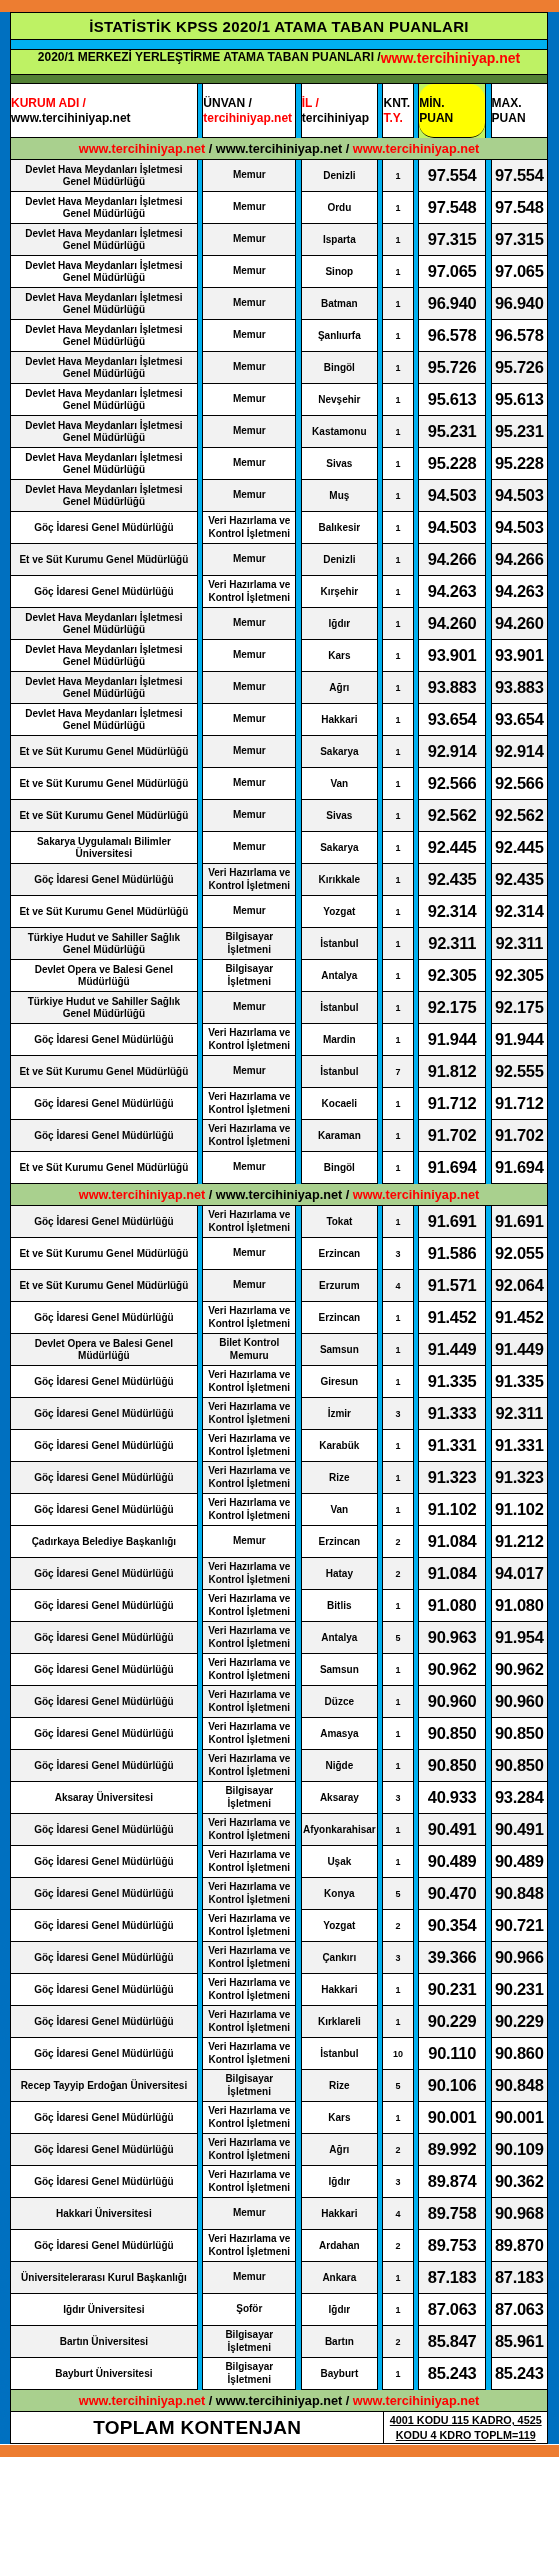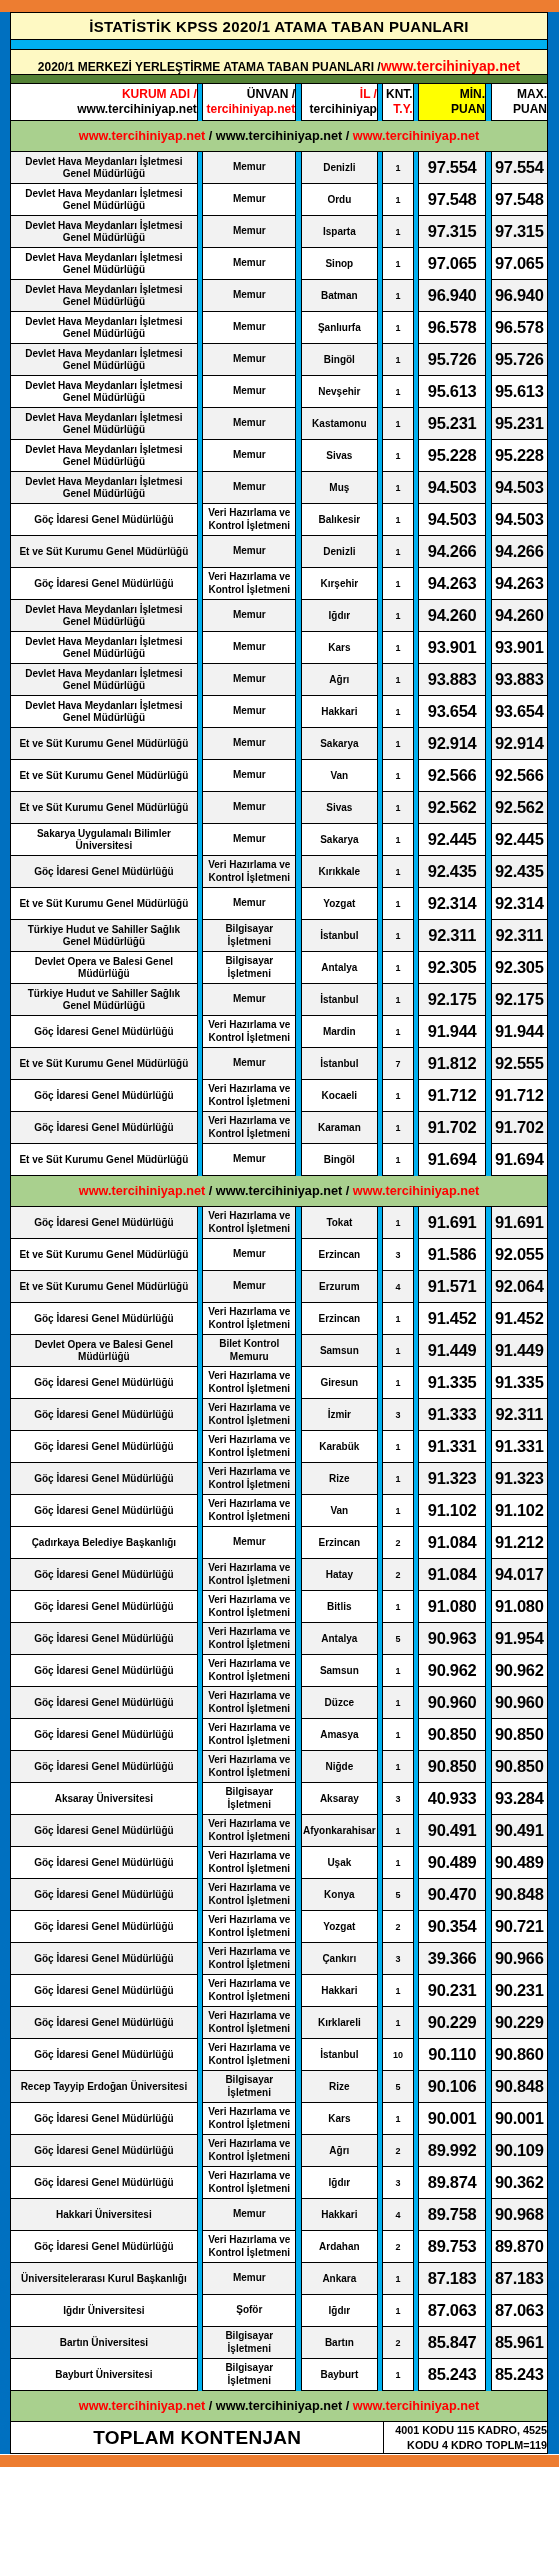--- a/index.html
+++ b/index.html
@@ -1,45 +1,45 @@
 <!DOCTYPE html>
 <html style="font-size:10px"><head>
 <meta charset="utf-8">
 <style>
   html,body{margin:0;padding:0;background:#fff;}
   .page{width:560px;font-family:"Liberation Sans",sans-serif;font-weight:bold;color:#000;}
   .orange-bar{height:12px;background:#ED7D31;}
   .orange-bar.bottom{margin-top:1.3px;}
-  .frame{border-left:10.8px solid #0070C0;border-right:12px solid #0070C0;background:#fef9c3;}
+  .frame{border-left:10.8px solid #0070C0;border-right:12px solid #0070C0;background:#bef264;}
   .content{border:1.9px solid #000;}
   .title-block{height:26px;border-bottom:1.9px solid #000;display:flex;align-items:center;justify-content:center;font-size:15px;letter-spacing:0.3px;}
   .cyan-strip{height:9px;background:#00B0F0;border-bottom:1.9px solid #000;}
-  .subtitle-block{height:24px;border-bottom:1.9px solid #000;display:flex;align-items:flex-end;justify-content:center;font-size:12px;}
+  .subtitle-block{height:24px;border-bottom:1.9px solid #000;display:flex;align-items:flex-start;justify-content:center;font-size:12px;}
   .subtitle-block .red{font-size:14px;}
   .green-strip{height:8.2px;background:#538135;border-bottom:1.9px solid #000;}
   .red{color:#FF0000;}
   .black{color:#000;}
   table{width:100%;border-collapse:separate;border-spacing:0;table-layout:fixed;}
   col.c-kurum{width:178px;} col.c-gap{width:6.3px;} col.c-unvan{width:88px;}
   col.c-il{width:72px;} col.c-knt{width:28px;} col.c-min{width:63px;} col.c-max{width:53px;}
   th,td{padding:0;margin:0;box-sizing:border-box;overflow:hidden;}
-  th.hcell{height:37px;border-bottom:1.9px solid #000;background:#fff;text-align:right;vertical-align:middle;font-size:12px;line-height:15px;}
-  th.hcell.yellow{background:#FFFF00;}
+  th.hcell{height:54px;border-bottom:1.9px solid #000;background:#fff;text-align:left;vertical-align:middle;font-size:12px;line-height:15px;}
+  th.hcell.yellow{background:#FFFF00;border-radius:15px;}
   th.gap,td.gap{background:#00B0F0;border-left:1.3px solid #000;border-right:1.3px solid #000;}
-  td.sep{height:31px;border-bottom:1.9px solid #000;background:#A9D08E;text-align:center;vertical-align:middle;font-size:12.7px;}
+  td.sep{height:22px;border-bottom:1.9px solid #000;background:#A9D08E;text-align:center;vertical-align:middle;font-size:12.7px;}
   tr.r-odd td.dcell{background:#F2F2F2;}
   tr.r-even td.dcell{background:#FFFFFF;}
   td.dcell{height:32px;border-bottom:1.9px solid #000;text-align:center;vertical-align:middle;}
   td.d-kurum{font-size:10px;line-height:12px;padding:0 5px;}
   td.d-unvan{font-size:10px;line-height:12.7px;padding:0 2.5px;}
   td.d-il{font-size:10px;}
   td.d-knt{font-size:9px;}
   td.d-min,td.d-max{font-size:16.5px;letter-spacing:-0.3px;}
   td.foot-left{height:31px;text-align:center;vertical-align:middle;font-size:19px;letter-spacing:0.3px;background:#fff;}
-  td.foot-right{height:31px;border-left:1.9px solid #000;text-align:right;vertical-align:middle;font-size:10.8px;line-height:14.6px;background:#fff;}
+  td.foot-right{height:31px;border-left:1.9px solid #000;text-align:center;vertical-align:middle;font-size:10.8px;line-height:14.6px;background:#fff;text-decoration:underline;}
 </style>
 </head>
 <body>
 
 <div class="page">
   <div class="orange-bar top"></div>
   <div class="frame">
     <div class="content">
 
       <div class="title-block">

